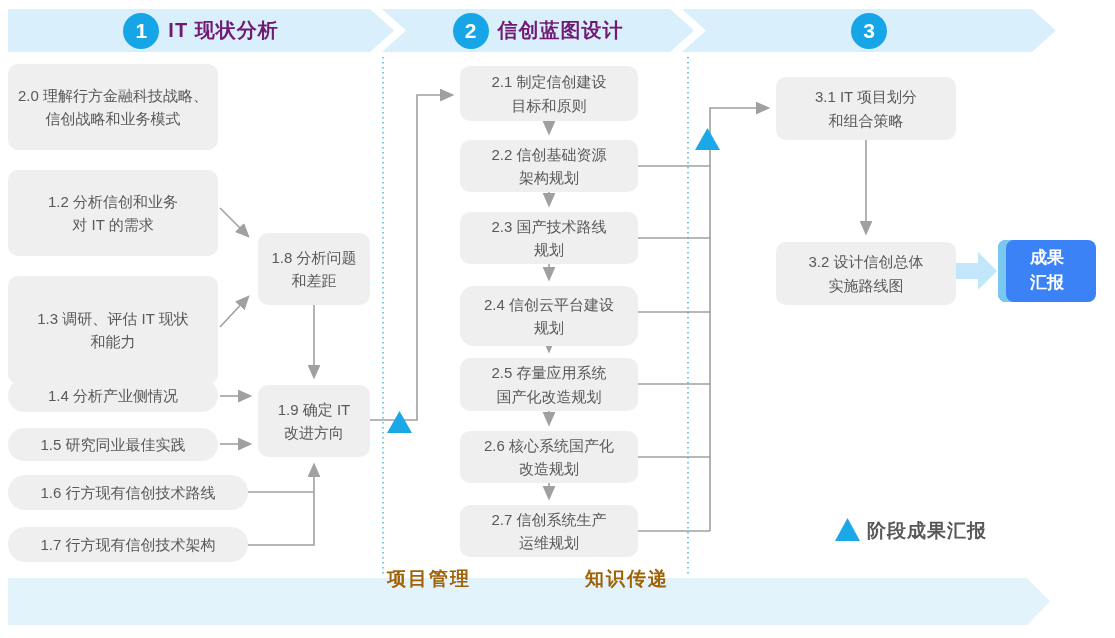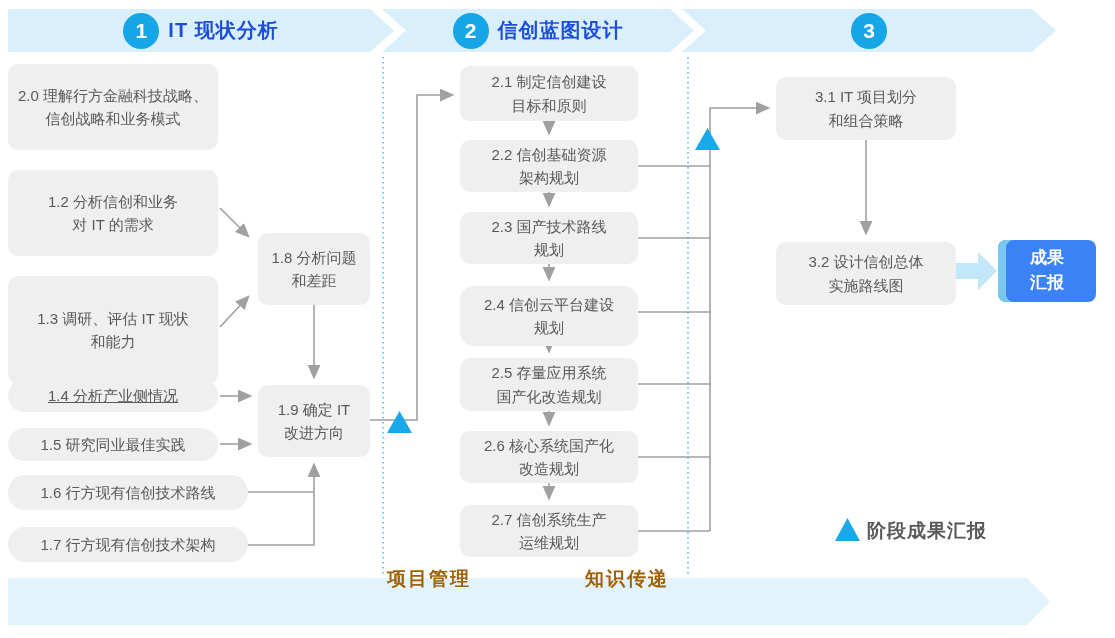--- a/index.html
+++ b/index.html
@@ -10,31 +10,31 @@
   #wires{position:absolute;left:0;top:0;width:1115px;height:638px;z-index:1;}
 
   
   .band{position:absolute;top:9px;height:43px;background:#D9EFFB;z-index:2;
         display:flex;align-items:center;justify-content:center;gap:9px;}
   .band1{left:8px;width:386px;clip-path:polygon(0 0,362px 0,100% 50%,362px 100%,0 100%);}
   .band2{left:382px;width:312px;clip-path:polygon(0 0,288px 0,100% 50%,288px 100%,0 100%,24px 50%);}
   .band3{left:682px;width:374px;clip-path:polygon(0 0,350px 0,100% 50%,350px 100%,0 100%,24px 50%);}
   .badge{width:36px;height:36px;border-radius:50%;background:#16A5E6;color:#fff;
          font-weight:bold;font-size:21px;display:flex;align-items:center;justify-content:center;flex:0 0 auto;}
-  .band-title{color:#1d4ed8;font-weight:bold;font-size:20px;letter-spacing:1px;white-space:nowrap;}
+  .band-title{color:#701a75;font-weight:bold;font-size:20px;letter-spacing:1px;white-space:nowrap;}
 
   
   .box{position:absolute;background:#EFEFEF;color:#58595B;display:flex;align-items:center;
        justify-content:center;text-align:center;white-space:pre-line;font-size:15px;
        line-height:1.55;border-radius:10px;z-index:3;}
   .pill{border-radius:17px;}
   .b11{left:8px;top:64px;width:210px;height:86px;}
   .b12{left:8px;top:170px;width:210px;height:86px;}
   .b13{left:8px;top:276px;width:210px;height:108px;}
-  .b14{left:8px;top:379px;width:210px;height:33px;text-decoration:underline;}
+  .b14{left:8px;top:379px;width:210px;height:33px;}
   .b15{left:8px;top:428px;width:210px;height:33px;}
   .b16{left:8px;top:475px;width:240px;height:35px;}
   .b17{left:8px;top:527px;width:240px;height:35px;}
   .b18{left:258px;top:233px;width:112px;height:72px;}
   .b19{left:258px;top:385px;width:112px;height:72px;}
   .b21{left:460px;top:66px;width:178px;height:55px;}
   .b22{left:460px;top:140px;width:178px;height:52px;}
   .b23{left:460px;top:212px;width:178px;height:52px;}
   .b24{left:460px;top:286px;width:178px;height:60px;border-radius:14px;}
   .b25{left:460px;top:358px;width:178px;height:53px;}

